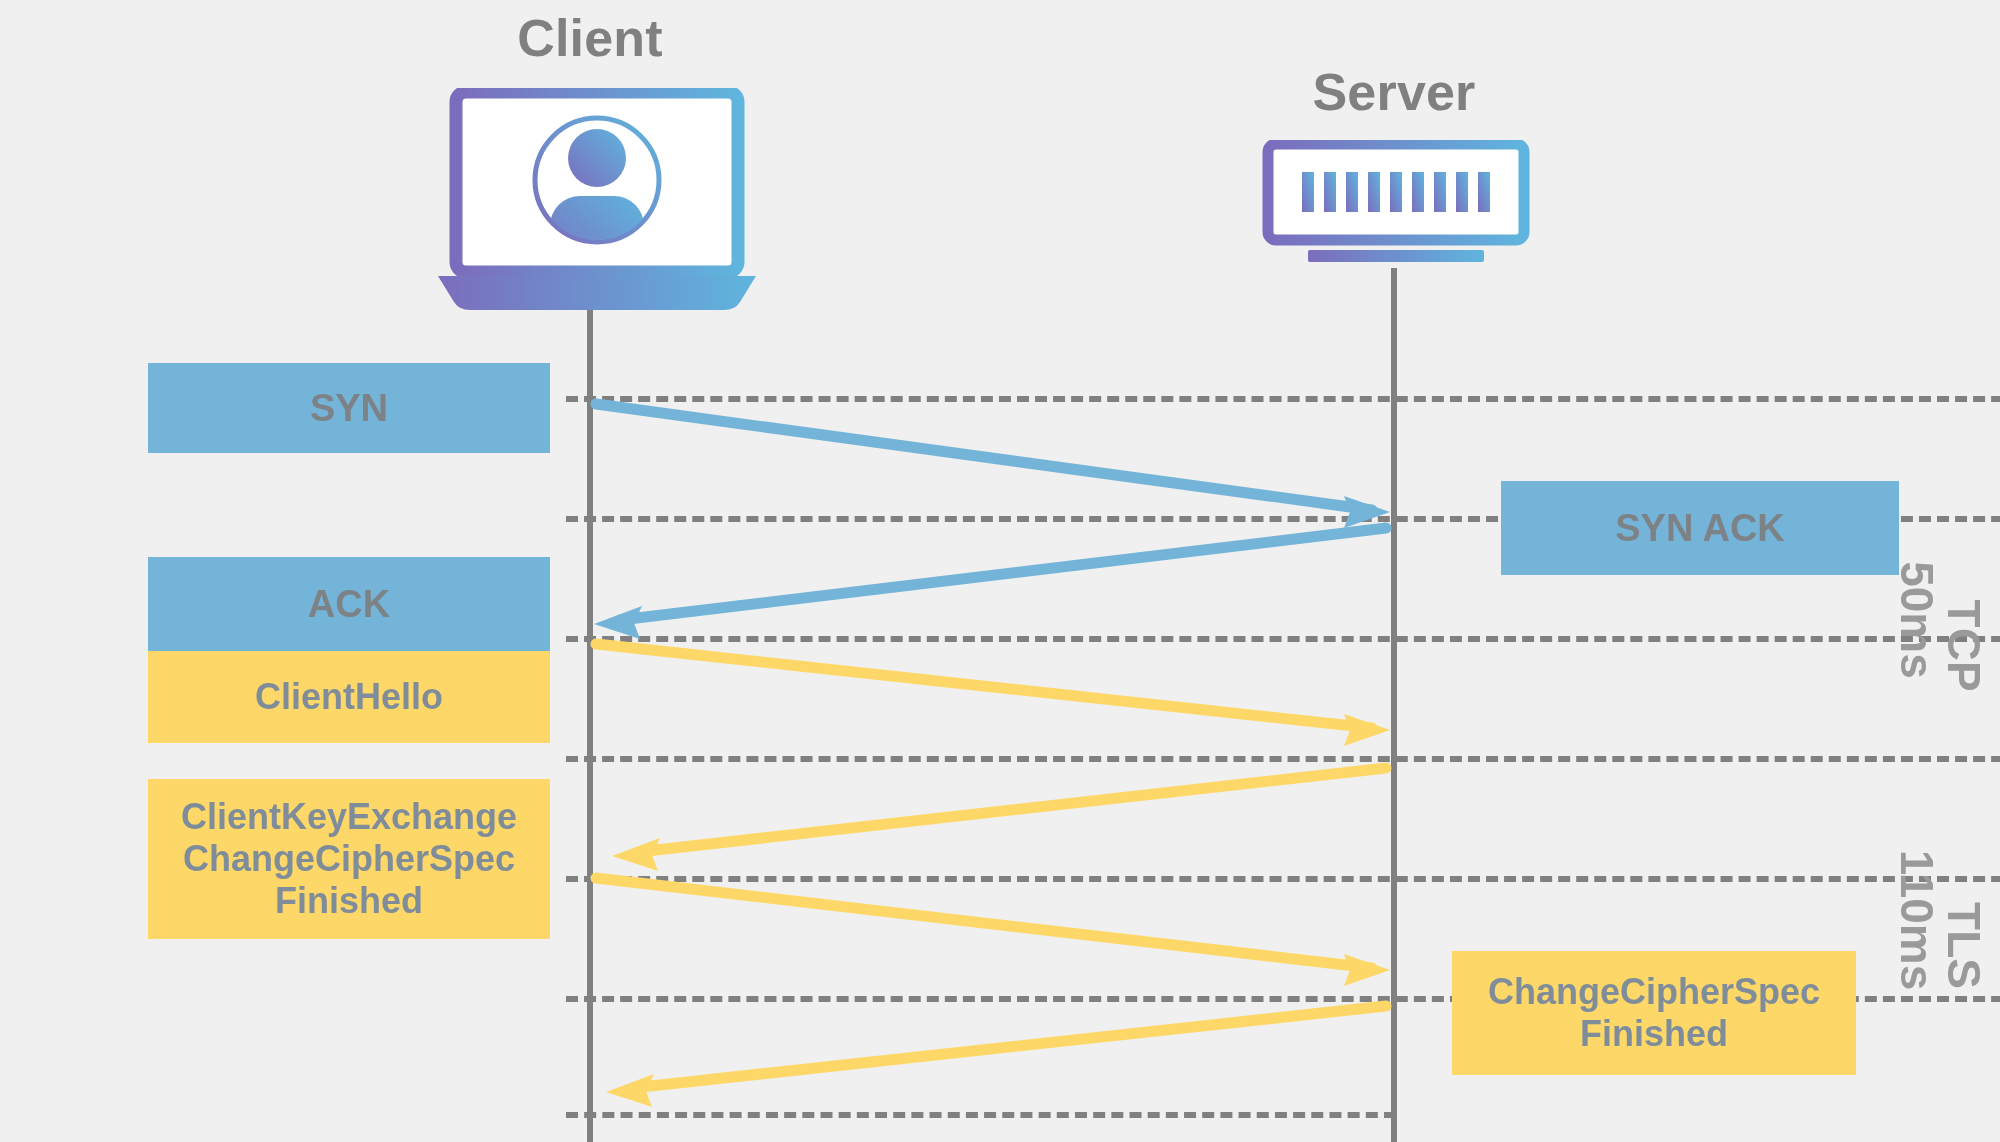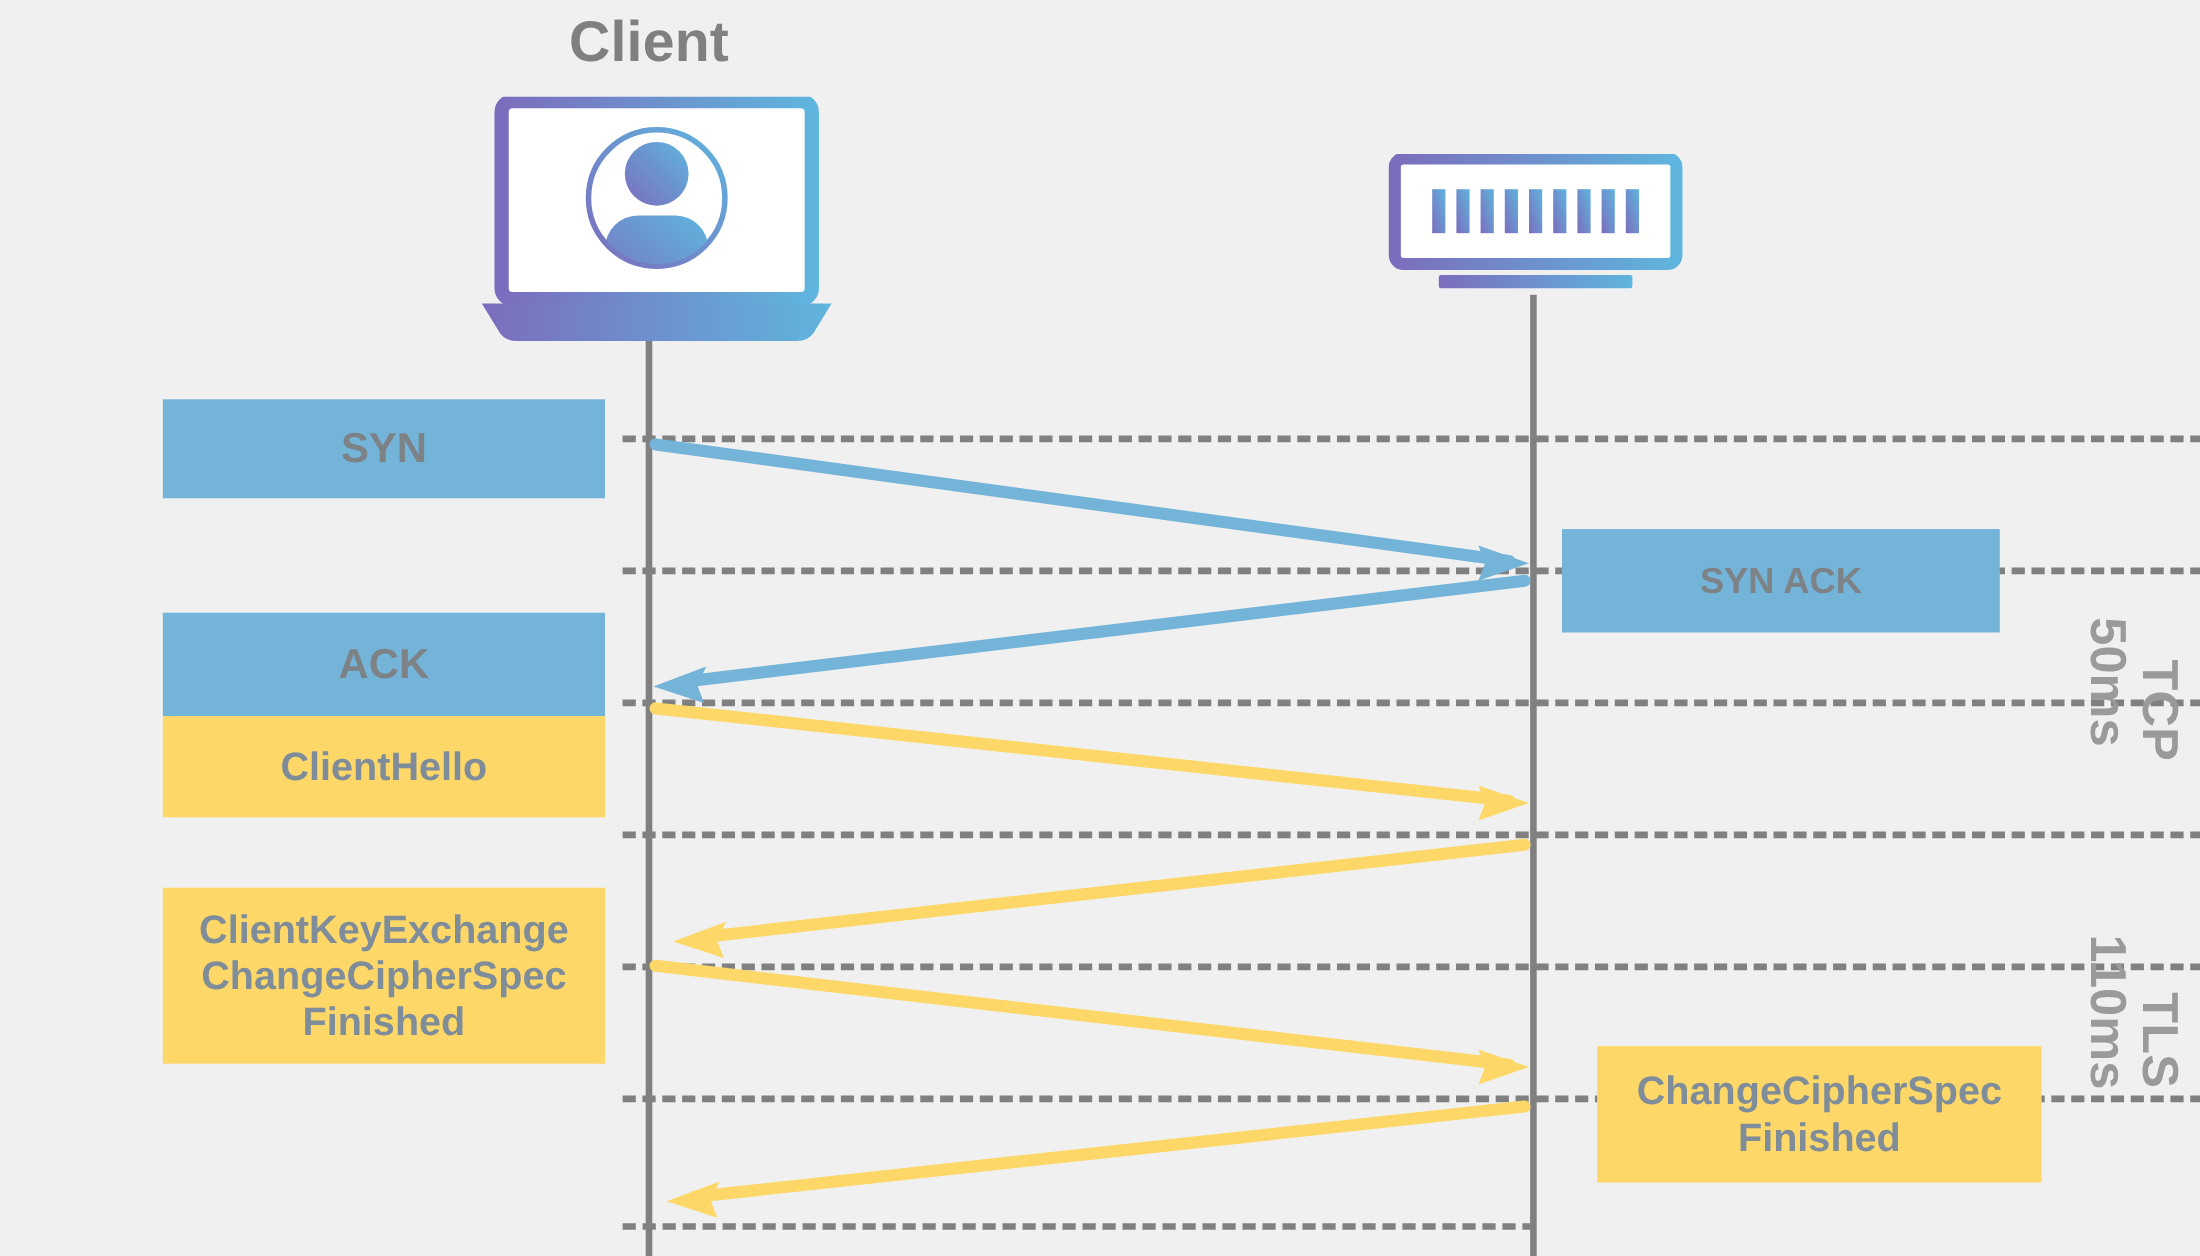--- a/index.html
+++ b/index.html
@@ -70,20 +70,21 @@
     transform-origin:50% 50%;
     transform:rotate(90deg);
   }
 </style>
 </head>
 <body>
 
 <div id="stage">
 
   <div class="actor-label" id="client-label">Client</div>
+  <div class="actor-label" id="server-label">Server</div>
 
   <div class="icon-wrap" id="client-icon">
     <svg viewBox="0 0 330 230" width="330" height="230">
       <defs>
         <linearGradient id="gradA" x1="0" y1="0" x2="1" y2="0">
           <stop offset="0%" stop-color="#7B6DBD"></stop>
           <stop offset="100%" stop-color="#5FB5DE"></stop>
         </linearGradient>
         <linearGradient id="gradB" x1="0" y1="1" x2="1" y2="0">
           <stop offset="0%" stop-color="#7B6DBD"></stop>
@@ -180,27 +181,27 @@
   </div>
 
   <div class="msgbox tcp" style="left:148px;top:546px;width:402px;height:94px;font-size:38px;">
     <span>ACK</span>
   </div>
 
   <div class="msgbox tls" style="left:148px;top:640px;width:402px;height:92px;font-size:36px;">
     <span>ClientHello</span>
   </div>
 
-  <div class="msgbox tls" style="left:148px;top:796px;width:402px;height:160px;font-size:36px;flex-direction:column;justify-content:center;">
+  <div class="msgbox tls" style="left:148px;top:768px;width:402px;height:160px;font-size:36px;flex-direction:column;justify-content:center;">
     <span>ClientKeyExchange</span>
     <span>ChangeCipherSpec</span>
     <span>Finished</span>
   </div>
 
-  <div class="msgbox tcp" style="left:1420px;top:470px;width:398px;height:94px;font-size:33px;text-align:center;">
+  <div class="msgbox tcp" style="left:1501px;top:470px;width:398px;height:94px;font-size:38px;text-align:center;">
     <span>SYN ACK</span>
   </div>
 
 
   <div class="msgbox tls" style="left:1452px;top:940px;width:404px;height:124px;font-size:36px;flex-direction:column;justify-content:center;">
     <span>ChangeCipherSpec</span>
     <span>Finished</span>
   </div>
 
   <div class="side-label" style="left:1874px;top:560px;width:200px;height:120px;line-height:1.02;">

